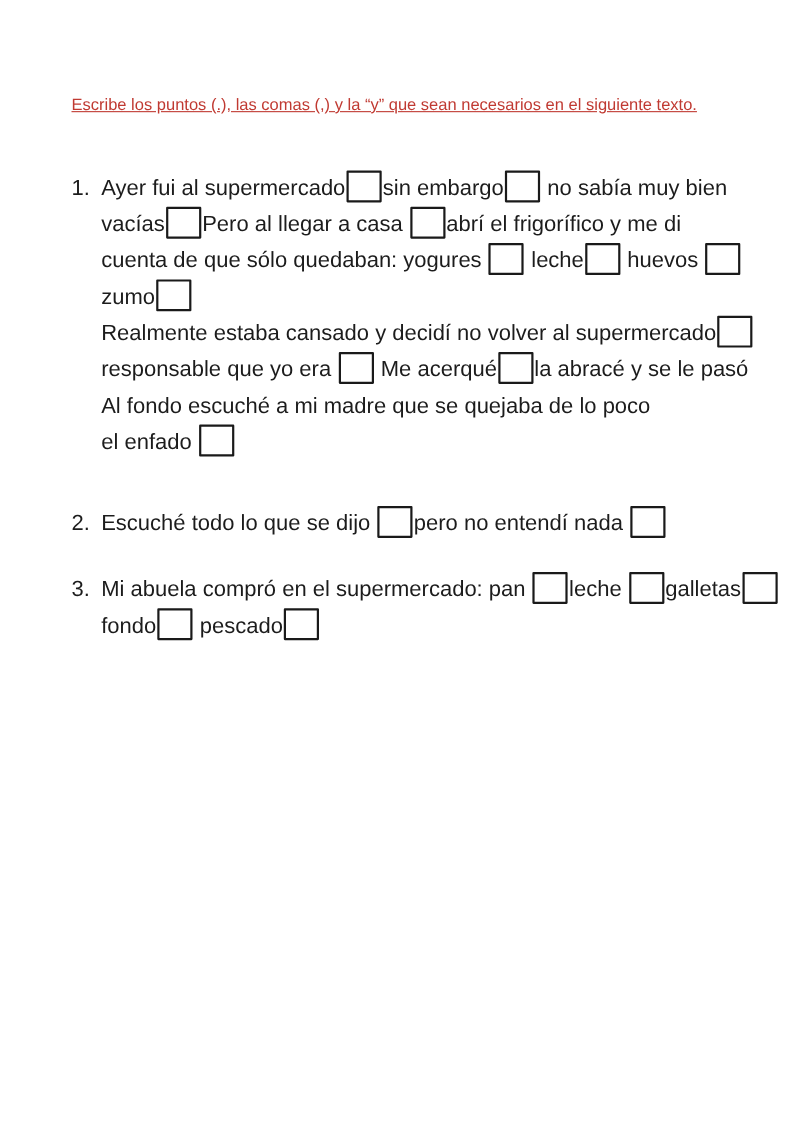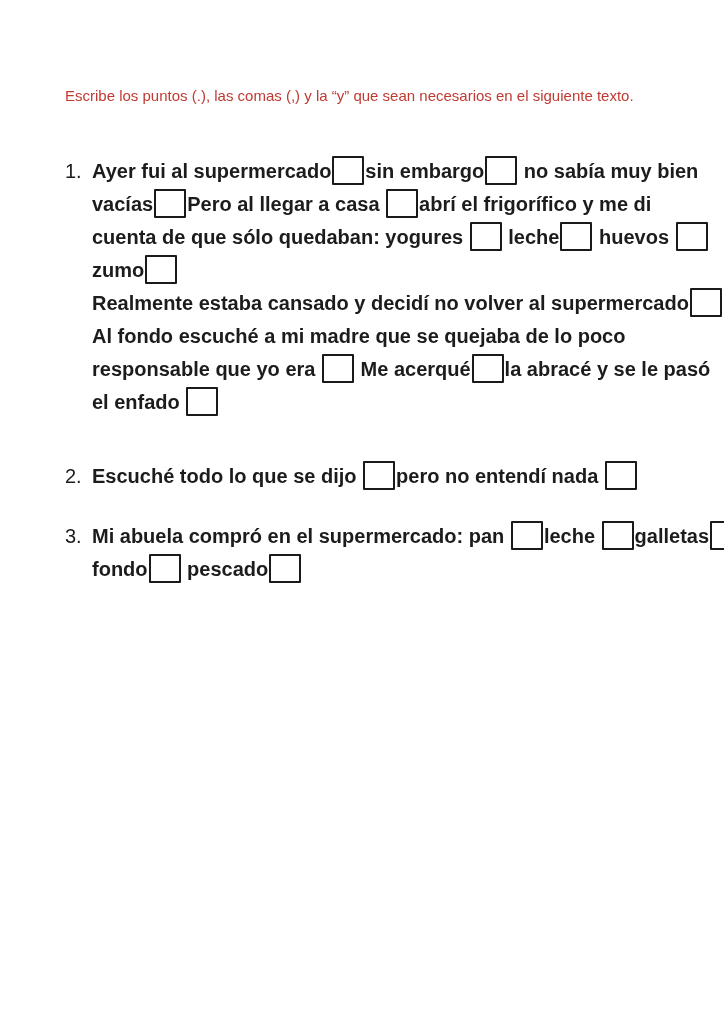--- a/index.html
+++ b/index.html
@@ -18,20 +18,21 @@
   }
   .instruction {
     position: absolute;
     left: 65px;
     top: 86px;
     width: 620px;
     font-size: 15px;
     line-height: 19px;
     color: #c03a32;
     font-weight: 400;
+    text-decoration: underline;
   }
   .worksheet-body {
     position: absolute;
     left: 65px;
     top: 155px;
     width: 620px;
   }
   .exercise {
     margin: 0;
   }
@@ -58,21 +59,20 @@
     flex: 1 1 auto;
     min-width: 0;
   }
   .line {
     font-size: 20px;
     line-height: 33px;
     white-space: pre;
   }
   .frag {
     white-space: pre;
-    font-weight: bold;
   }
   .answer-box {
     display: inline-block;
     width: 28px;
     height: 25px;
     border: 2px solid #1a1a1a;
     border-radius: 1px;
     background: #ffffff;
     vertical-align: -7px;
     margin: 0 1px;
@@ -92,22 +92,22 @@
             <div class="line"><span class="frag">Ayer fui al supermercado</span><span class="answer-box"></span><span class="frag">sin embargo</span><span class="answer-box"></span><span class="frag"> no sabía muy bien</span></div>
             <div class="line"><span class="frag">vacías</span><span class="answer-box"></span><span class="frag">Pero al llegar a casa </span><span class="answer-box"></span><span class="frag">abrí el frigorífico y me di</span></div>
             <div class="line"><span class="frag">cuenta de que sólo quedaban: yogures </span><span class="answer-box"></span><span class="frag"> leche</span><span class="answer-box"></span><span class="frag"> huevos </span><span class="answer-box"></span></div>
             <div class="line"><span class="frag">zumo</span><span class="answer-box"></span></div>
           </div>
         </div>
         <div class="paragraph">
           <div class="num-col"></div>
           <div class="text-col">
             <div class="line"><span class="frag">Realmente estaba cansado y decidí no volver al supermercado</span><span class="answer-box"></span></div>
+            <div class="line"><span class="frag">responsable que yo era </span><span class="answer-box"></span><span class="frag"> Me acerqué</span><span class="answer-box"></span><span class="frag">la abracé y se le pasó</span></div>
             <div class="line"><span class="frag">Al fondo escuché a mi madre que se quejaba de lo poco</span></div>
-            <div class="line"><span class="frag">responsable que yo era </span><span class="answer-box"></span><span class="frag"> Me acerqué</span><span class="answer-box"></span><span class="frag">la abracé y se le pasó</span></div>
             <div class="line"><span class="frag">el enfado </span><span class="answer-box"></span></div>
           </div>
         </div>
       </div>
       <div class="exercise ex-2">
         <div class="paragraph">
           <div class="num-col">2. </div>
           <div class="text-col">
             <div class="line"><span class="frag">Escuché todo lo que se dijo </span><span class="answer-box"></span><span class="frag">pero no entendí nada </span><span class="answer-box"></span></div>
           </div>

